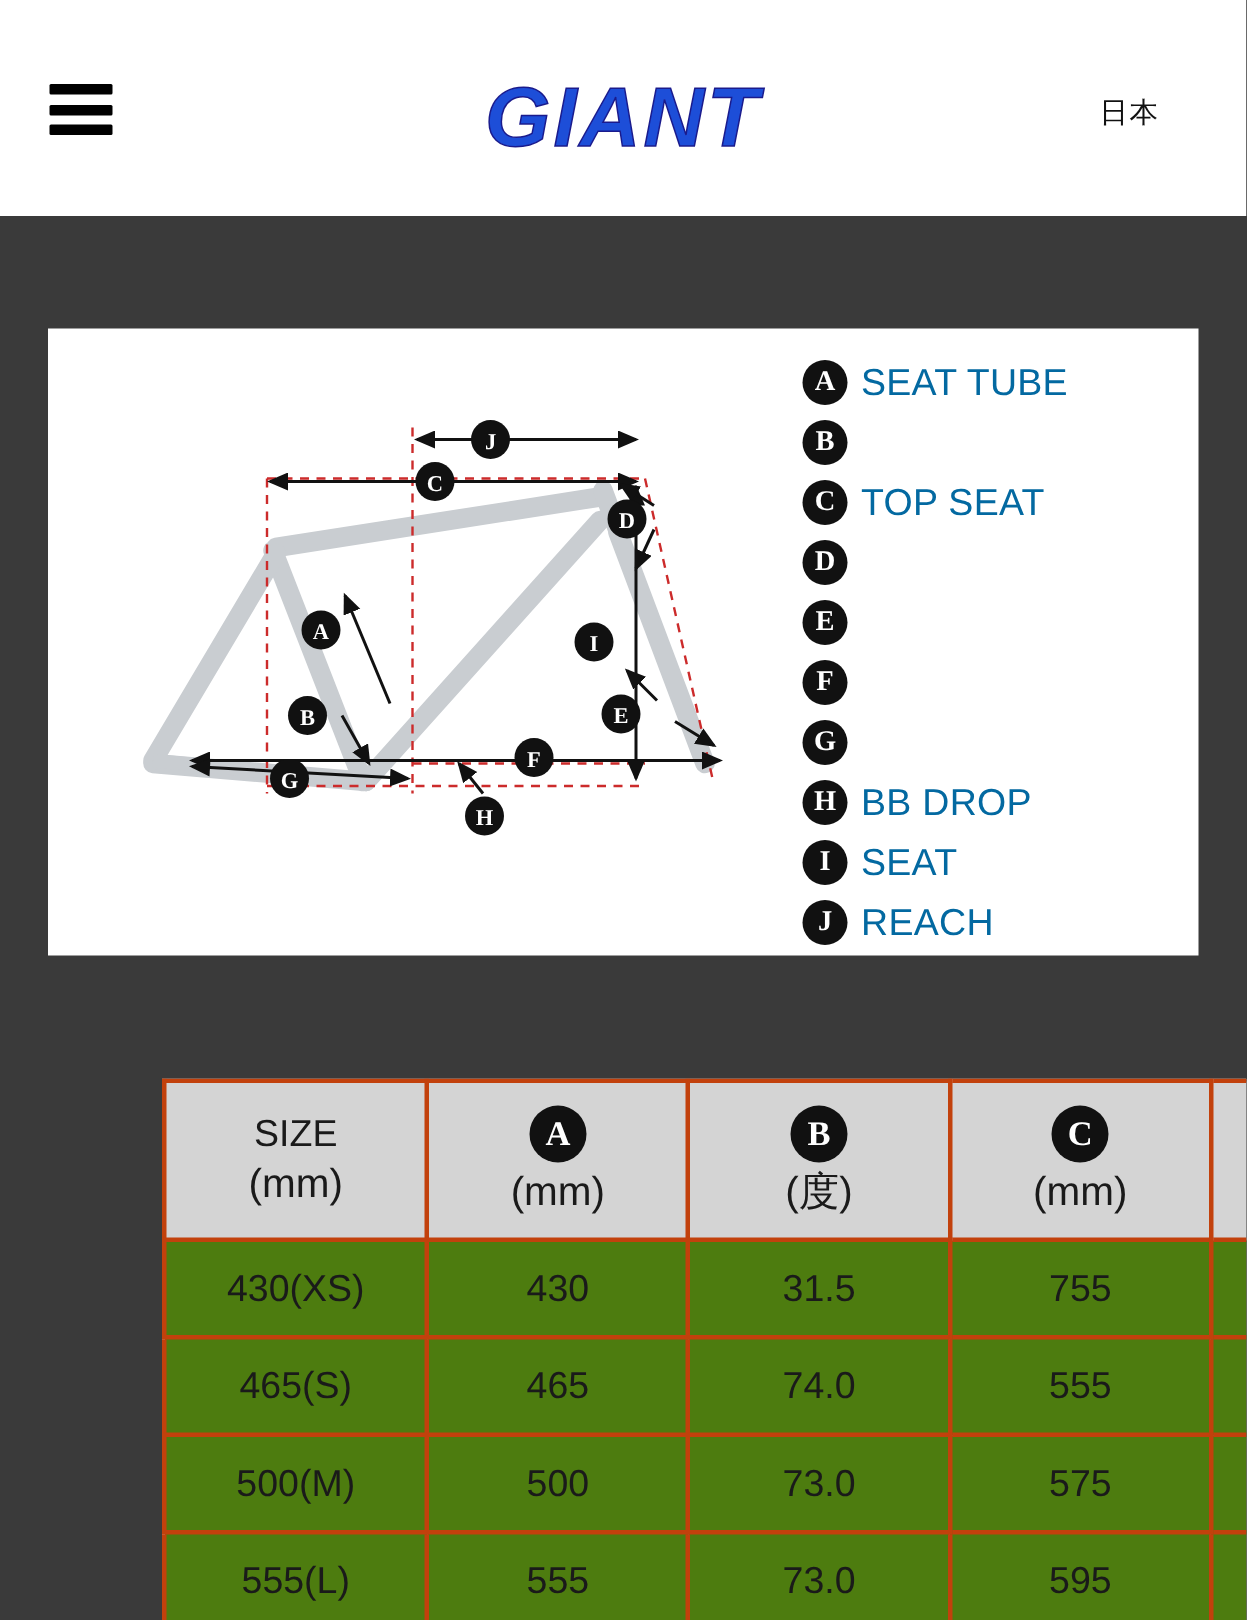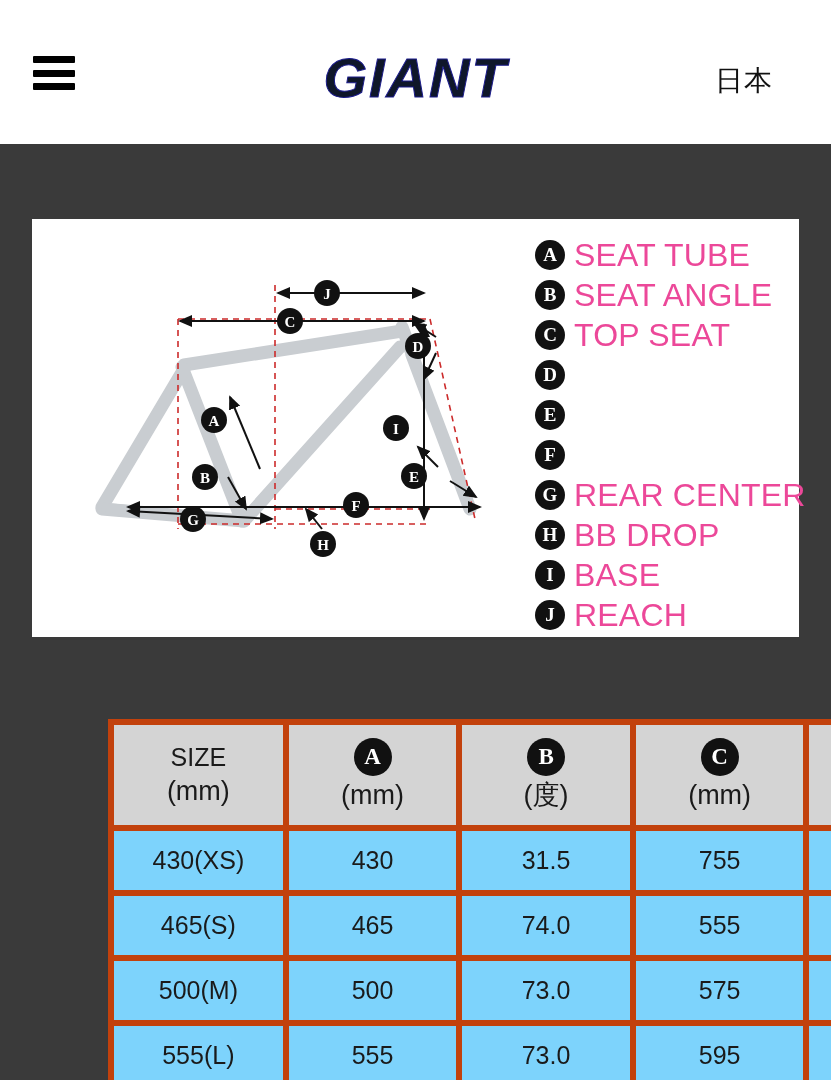--- a/index.html
+++ b/index.html
@@ -49,30 +49,30 @@
   .brand {
     position: absolute;
     left: 50%;
     top: 50px;
     transform: translateX(-50%);
     font-family: "Liberation Sans", sans-serif;
     font-size: 56px;
     font-weight: bold;
     font-style: italic;
     letter-spacing: 2px;
-    color: #0f172a;
+    color: #1d4ed8;
     line-height: 1;
     white-space: nowrap;
     -webkit-text-stroke: 1px #1a1a8c;
   }
   .locale {
     position: absolute;
     right: 58px;
     top: 62px;
-    font-size: 28px;
+    font-size: 19px;
     color: #111111;
     letter-spacing: 1px;
     cursor: pointer;
   }
 
   
   .diagram-card {
     position: absolute;
     left: 32px;
     top: 219px;
@@ -107,56 +107,56 @@
     color: #ffffff;
     font-size: 19px;
     font-weight: bold;
     display: flex;
     align-items: center;
     justify-content: center;
     font-family: "Liberation Serif", serif;
   }
   .legend-label {
     margin-left: 9px;
-    font-size: 32px;
-    color: #ec4899;
+    font-size: 25px;
+    color: #0369a1;
     white-space: nowrap;
     letter-spacing: 0.2px;
   }
 
   
   .table-wrap {
     position: absolute;
     left: 108px;
     top: 719px;
     width: 723px;
     height: 361px;
     overflow: hidden;
   }
   table.geo {
     border-collapse: collapse;
     table-layout: fixed;
     width: 875px;
     background: #ffffff;
   }
   table.geo th, table.geo td {
-    border: 6px solid #c2410c;
+    border: 3px solid #c2410c;
     text-align: center;
     vertical-align: middle;
     font-size: 25px;
     color: #1a1a1a;
     font-weight: normal;
   }
   table.geo th {
     background: #d4d4d4;
     height: 106px;
     padding: 6px 2px;
   }
   table.geo td {
-    background: #7dd3fc;
+    background: #4d7c0f;
     height: 65px;
   }
   col.c0 { width: 151px; }
   col.cx { width: 150px; }
   .th-stack {
     display: flex;
     flex-direction: column;
     align-items: center;
     justify-content: center;
     gap: 4px;
@@ -289,46 +289,44 @@
       </svg>
     </div>
 
     <div class="legend">
       <div class="legend-row">
         <div class="badge">A</div>
         <div class="legend-label">SEAT TUBE</div>
       </div>
       <div class="legend-row">
         <div class="badge">B</div>
-        <div class="legend-label">SEAT ANGLE</div>
       </div>
       <div class="legend-row">
         <div class="badge">C</div>
         <div class="legend-label">TOP SEAT</div>
       </div>
       <div class="legend-row">
         <div class="badge">D</div>
       </div>
       <div class="legend-row">
         <div class="badge">E</div>
       </div>
       <div class="legend-row">
         <div class="badge">F</div>
       </div>
       <div class="legend-row">
         <div class="badge">G</div>
-        <div class="legend-label">REAR CENTER</div>
       </div>
       <div class="legend-row">
         <div class="badge">H</div>
         <div class="legend-label">BB DROP</div>
       </div>
       <div class="legend-row">
         <div class="badge">I</div>
-        <div class="legend-label">BASE</div>
+        <div class="legend-label">SEAT</div>
       </div>
       <div class="legend-row">
         <div class="badge">J</div>
         <div class="legend-label">REACH</div>
       </div>
     </div>
   </div>
 
   <div class="table-wrap">
     <table class="geo">

